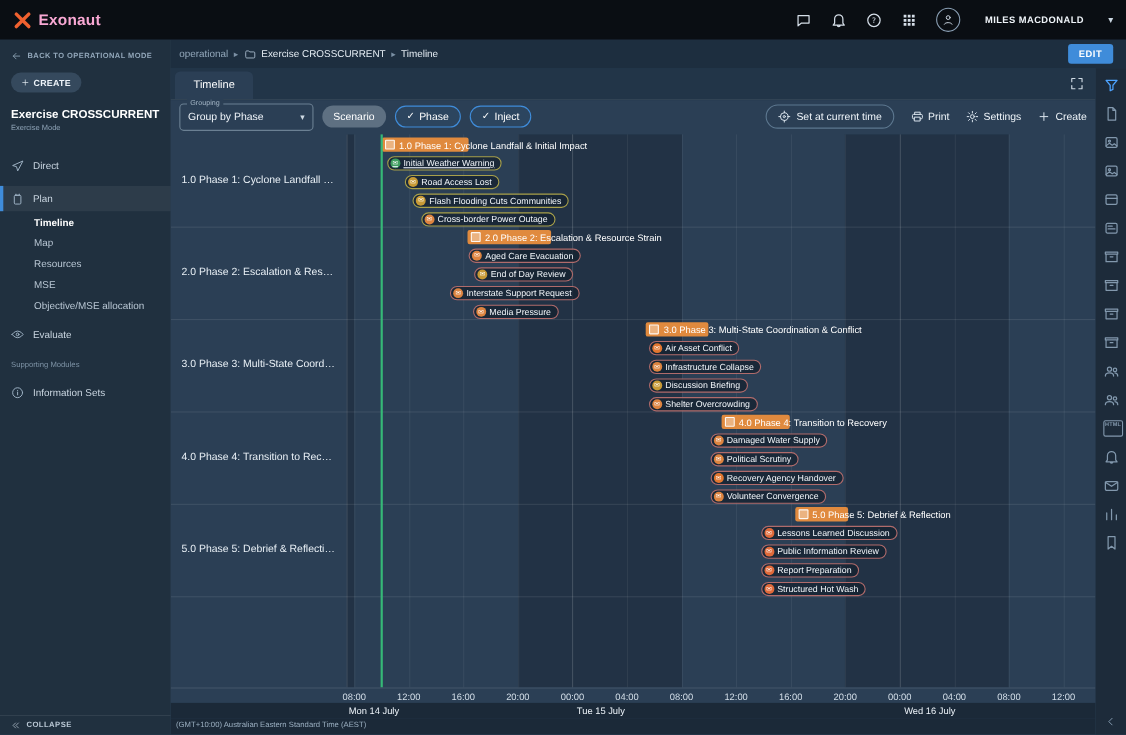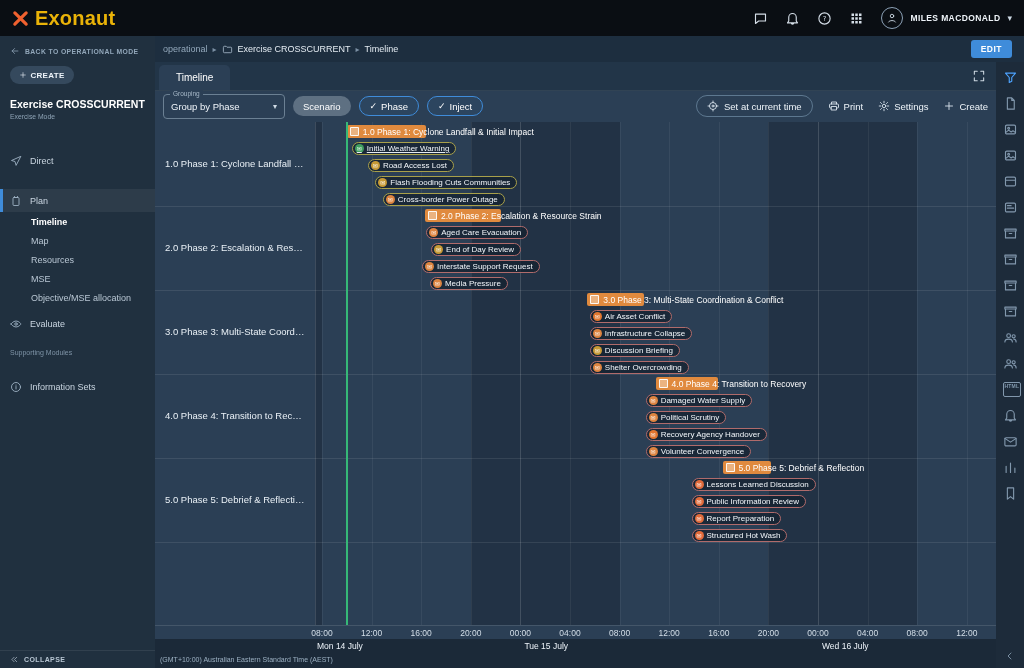--- a/index.html
+++ b/index.html
@@ -6,43 +6,43 @@
     background:#2b3f55;color:#e6edf4;
     font-family:"Liberation Sans","DejaVu Sans",sans-serif;position:relative}
   .i{display:inline-flex}
   .i svg{width:100%;height:100%;display:block}
 
   
   .topbar{position:absolute;top:0;left:0;right:0;height:36px;background:#0a0e13;
     display:flex;align-items:center;justify-content:space-between;padding:0 12px;box-sizing:border-box;z-index:20}
   .brand{display:flex;align-items:center;gap:6px}
   .logo{width:17px;height:17px}
-  .brand-name{font-size:20px;font-weight:bold;color:#eab308;letter-spacing:.2px}
+  .brand-name{font-size:14px;font-weight:bold;color:#f9a8d4;letter-spacing:.2px}
   .top-right{display:flex;align-items:center;gap:17px}
   .tbi{width:15px;height:15px;color:#d5dee8}
-  .userchip{display:flex;align-items:center;gap:7px}
+  .userchip{display:flex;align-items:center;gap:22px}
   .avatar{width:22px;height:22px;border-radius:50%;border:1.5px solid #8ba0b5;display:flex;
     align-items:center;justify-content:center;color:#cdd9e4;box-sizing:border-box}
   .avatar .i{width:12px;height:12px}
   .username{font-size:8.5px;font-weight:bold;letter-spacing:.4px;color:#eef3f8}
   .caret{font-size:9px;color:#cdd9e4}
 
   
   .sidebar{position:absolute;top:36px;left:0;width:155px;bottom:0;background:#20303f;z-index:10;
     display:flex;flex-direction:column;box-sizing:border-box}
   .back{display:flex;align-items:center;gap:5px;padding:10px 10px 0;font-size:6.8px;font-weight:bold;
     letter-spacing:.4px;color:#92a7ba}
   .back .i{width:10px;height:10px}
   .createbtn{margin:10px 0 0 10px;width:64px;height:18px;border-radius:10px;background:#35495d;color:#eef4fa;
     font-size:8px;font-weight:bold;display:flex;align-items:center;justify-content:center;gap:3px;letter-spacing:.3px}
   .createbtn .i{width:8px;height:8px}
   .extitle{padding:14px 10px 0;font-size:10.5px;font-weight:bold;color:#fff}
   .exsub{padding:3px 10px 0;font-size:6.8px;color:#8ea3b6}
   .menu{margin-top:12px}
-  .mitem{display:flex;align-items:center;gap:8px;height:21px;padding:0 10px;font-size:9px;color:#c9d5e0;margin-top:18px}
+  .mitem{display:flex;align-items:center;gap:8px;height:21px;padding:0 10px;font-size:9px;color:#c9d5e0;margin-top:8px}
   .mitem .i{width:12px;height:12px;color:#9db1c3}
   .mitem.plan{background:rgba(255,255,255,.06);border-left:3px solid #3f8cda;padding-left:7px;height:23px}
   .subitem{padding:0 10px 0 31px;height:19px;display:flex;align-items:center;font-size:9px;color:#b9c7d4}
   .subitem.active{color:#fff;font-weight:bold}
   .sectionlabel{padding:15px 10px 2px;font-size:7px;color:#7e93a6}
   .collapsebar{margin-top:auto;border-top:1px solid rgba(255,255,255,.08);height:17px;display:flex;
     align-items:center;gap:5px;padding:0 10px;font-size:7px;font-weight:bold;color:#b9c7d4;letter-spacing:.4px}
   .collapsebar .i{width:9px;height:9px}
 
   
@@ -363,21 +363,21 @@
           <span class="pblabel">2.0 Phase 2: Escalation &amp; Resource Strain</span>
         </div>
         <div class="chipitem" style="top: 104px; left: 271.16px; border-color: rgb(176, 107, 107);">
           <span class="chipico" style="background: rgb(221, 132, 64);">✉</span>
           <span class="chiplabel">Aged Care Evacuation</span>
         </div>
         <div class="chipitem" style="top: 121px; left: 276.12px; border-color: rgb(176, 107, 107);">
           <span class="chipico" style="background: rgb(199, 154, 54);">✉</span>
           <span class="chiplabel">End of Day Review</span>
         </div>
-        <div class="chipitem" style="top: 138px; left: 267px; border-color: rgb(176, 107, 107); align-items: center;">
+        <div class="chipitem" style="top: 138px; left: 254px; border-color: rgb(176, 107, 107); align-items: center;">
           <span class="chipico" style="background: rgb(221, 132, 64);">✉</span>
           <span class="chiplabel">Interstate Support Request</span>
         </div>
         <div class="chipitem" style="top: 155px; left: 274.88px; border-color: rgb(176, 107, 107);">
           <span class="chipico" style="background: rgb(221, 132, 64);">✉</span>
           <span class="chiplabel">Media Pressure</span>
         </div>
         <div class="hline" style="top: 168px;"></div>
         <div class="rowlabel" style="top: 168px;">3.0 Phase 3: Multi-State Coordination &amp; Conflict</div>
         <div class="phasebar" style="top: 171px; left: 432.36px; width: 57.04px;">

